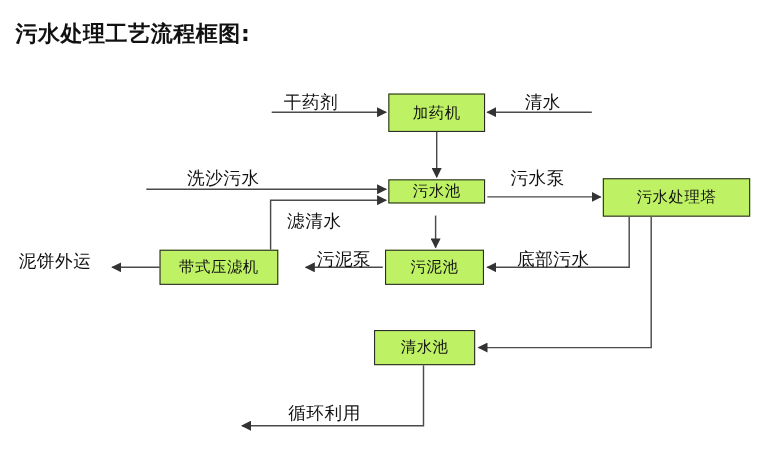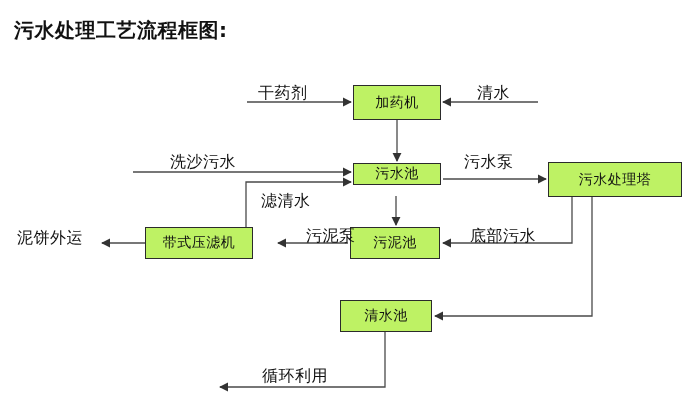--- a/index.html
+++ b/index.html
@@ -117,18 +117,18 @@
   </div>
   <div class="node" style="left:350px;top:227px;width:90px;height:32px;">
     <span>污泥池</span>
   </div>
 
   <div class="edge-label" style="left:258px;top:83px;"><span>干药剂</span></div>
   <div class="edge-label" style="left:477px;top:83px;"><span>清水</span></div>
   <div class="edge-label" style="left:170px;top:152px;"><span>洗沙污水</span></div>
   <div class="edge-label" style="left:464px;top:152px;"><span>污水泵</span></div>
   <div class="edge-label" style="left:261px;top:191px;font-family:Liberation Serif, serif;"><span>滤清水</span></div>
-  <div class="edge-label" style="left:288px;top:226px;margin-left:18px;"><span>污泥泵</span></div>
+  <div class="edge-label" style="left:288px;top:226px;"><span>污泥泵</span></div>
   <div class="edge-label" style="left:470px;top:226px;"><span>底部污水</span></div>
   <div class="edge-label" style="left:17px;top:228px;"><span>泥饼外运</span></div>
   <div class="edge-label" style="left:262px;top:366px;"><span>循环利用</span></div>
 
 </div>
 
 </body></html>

